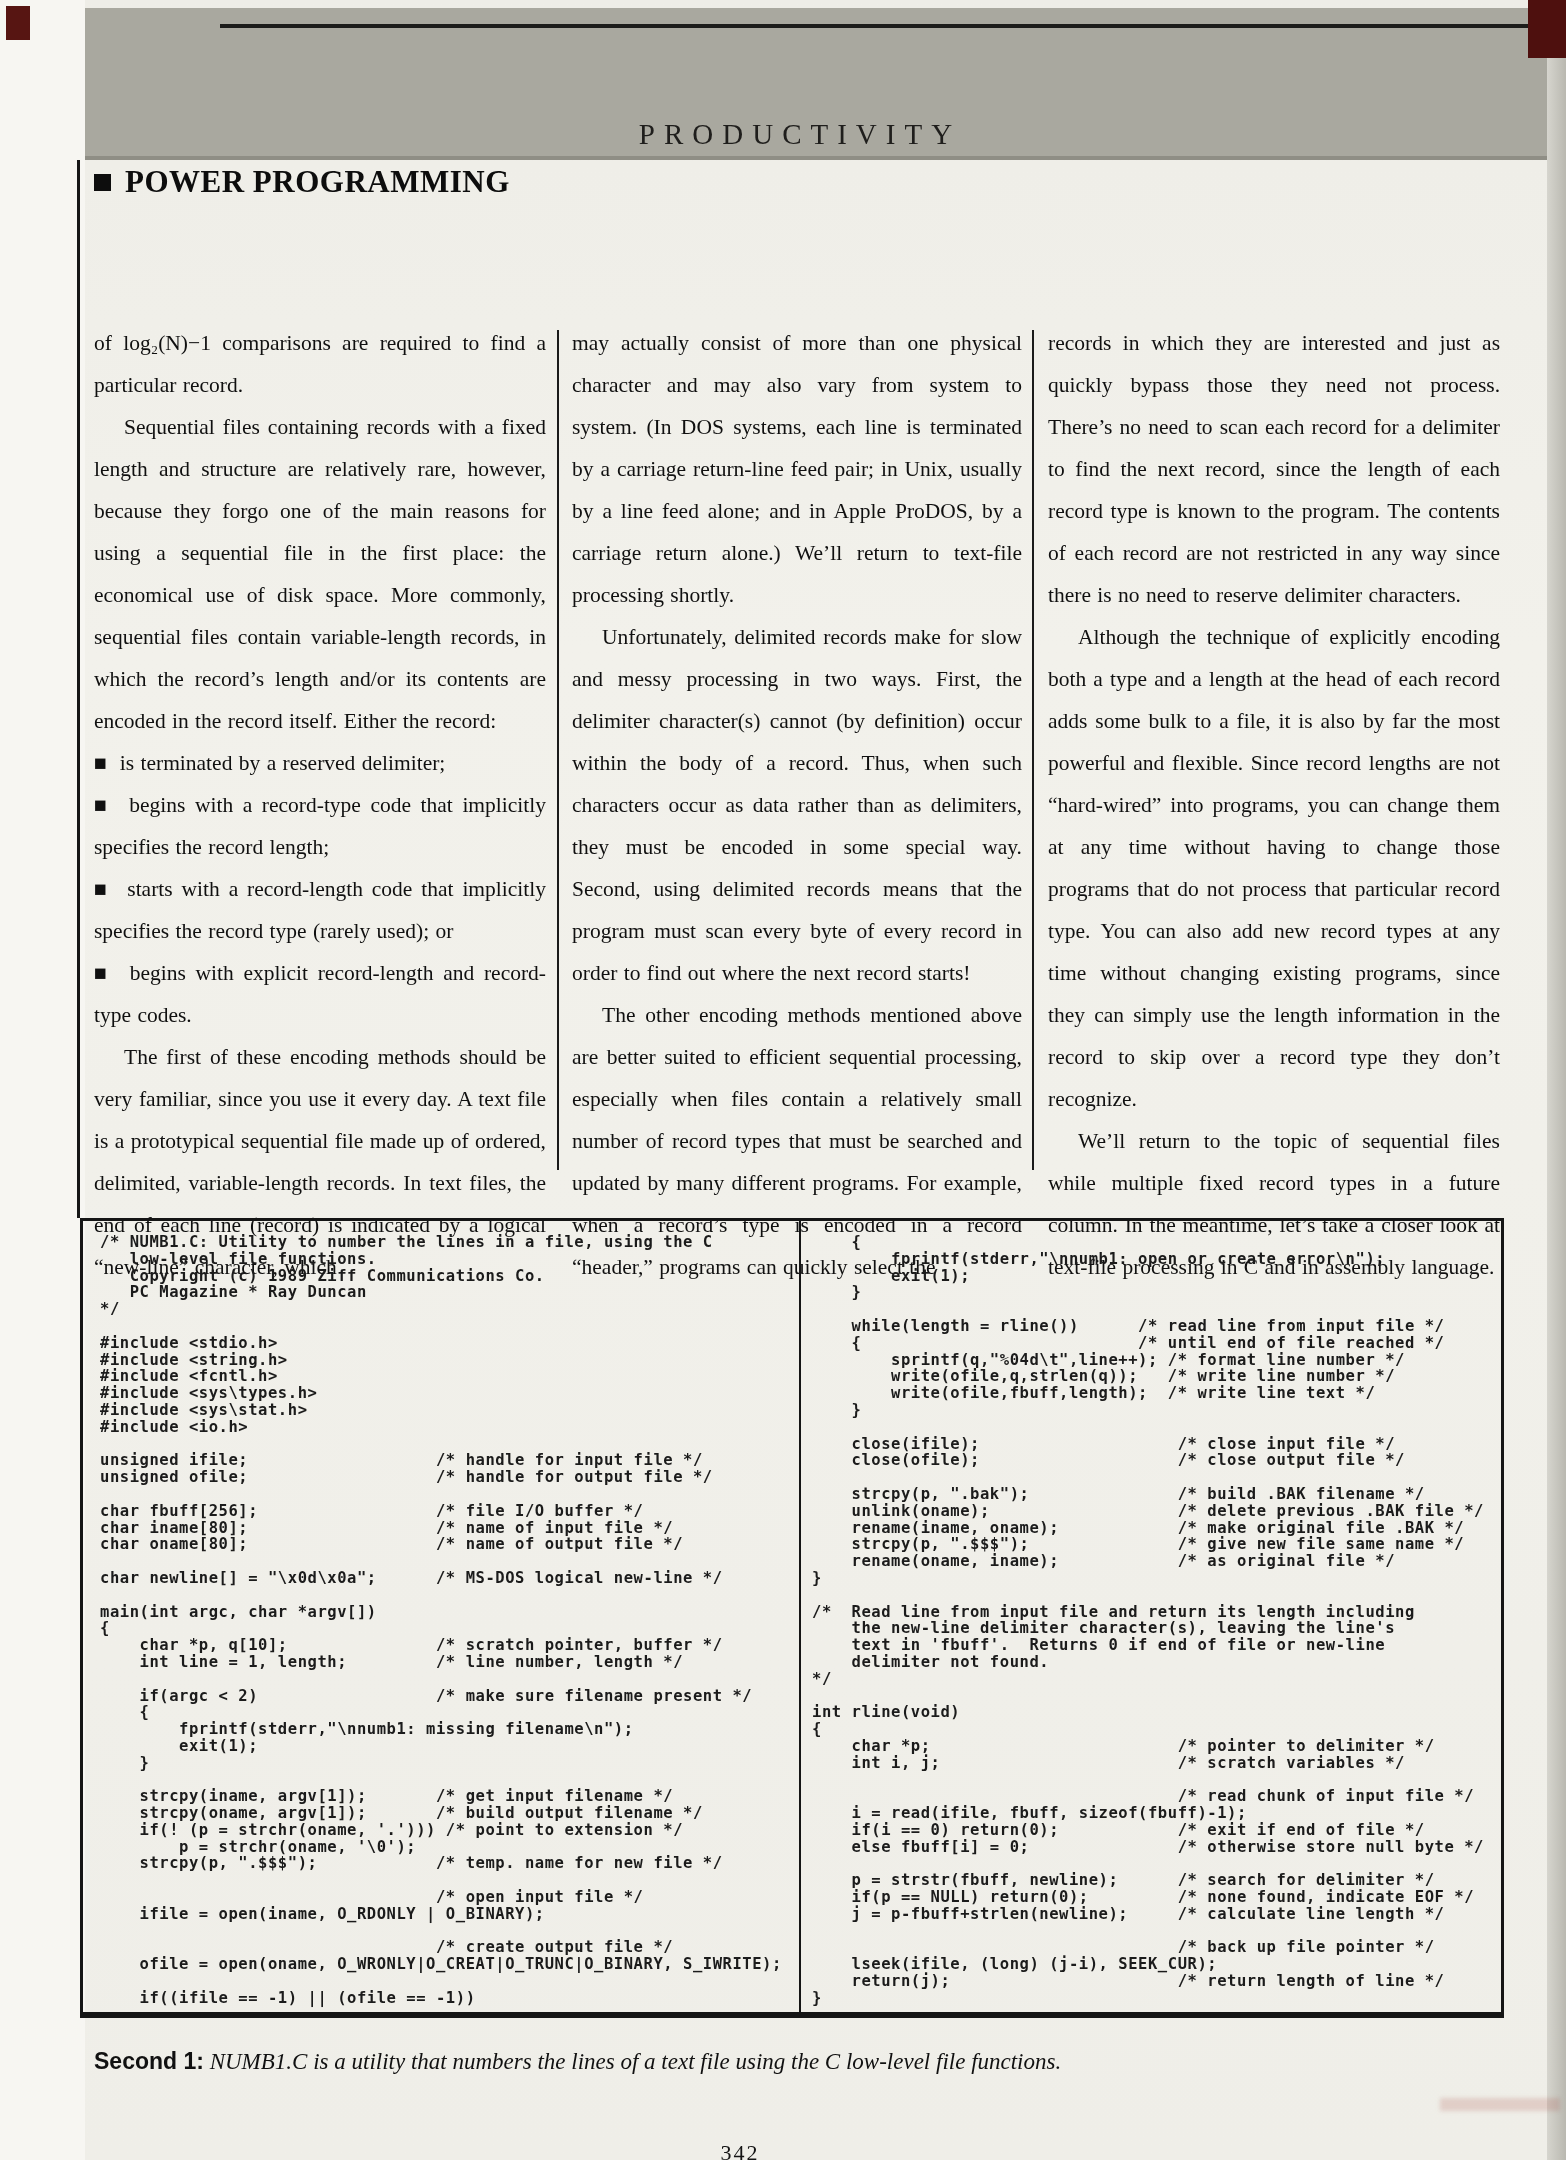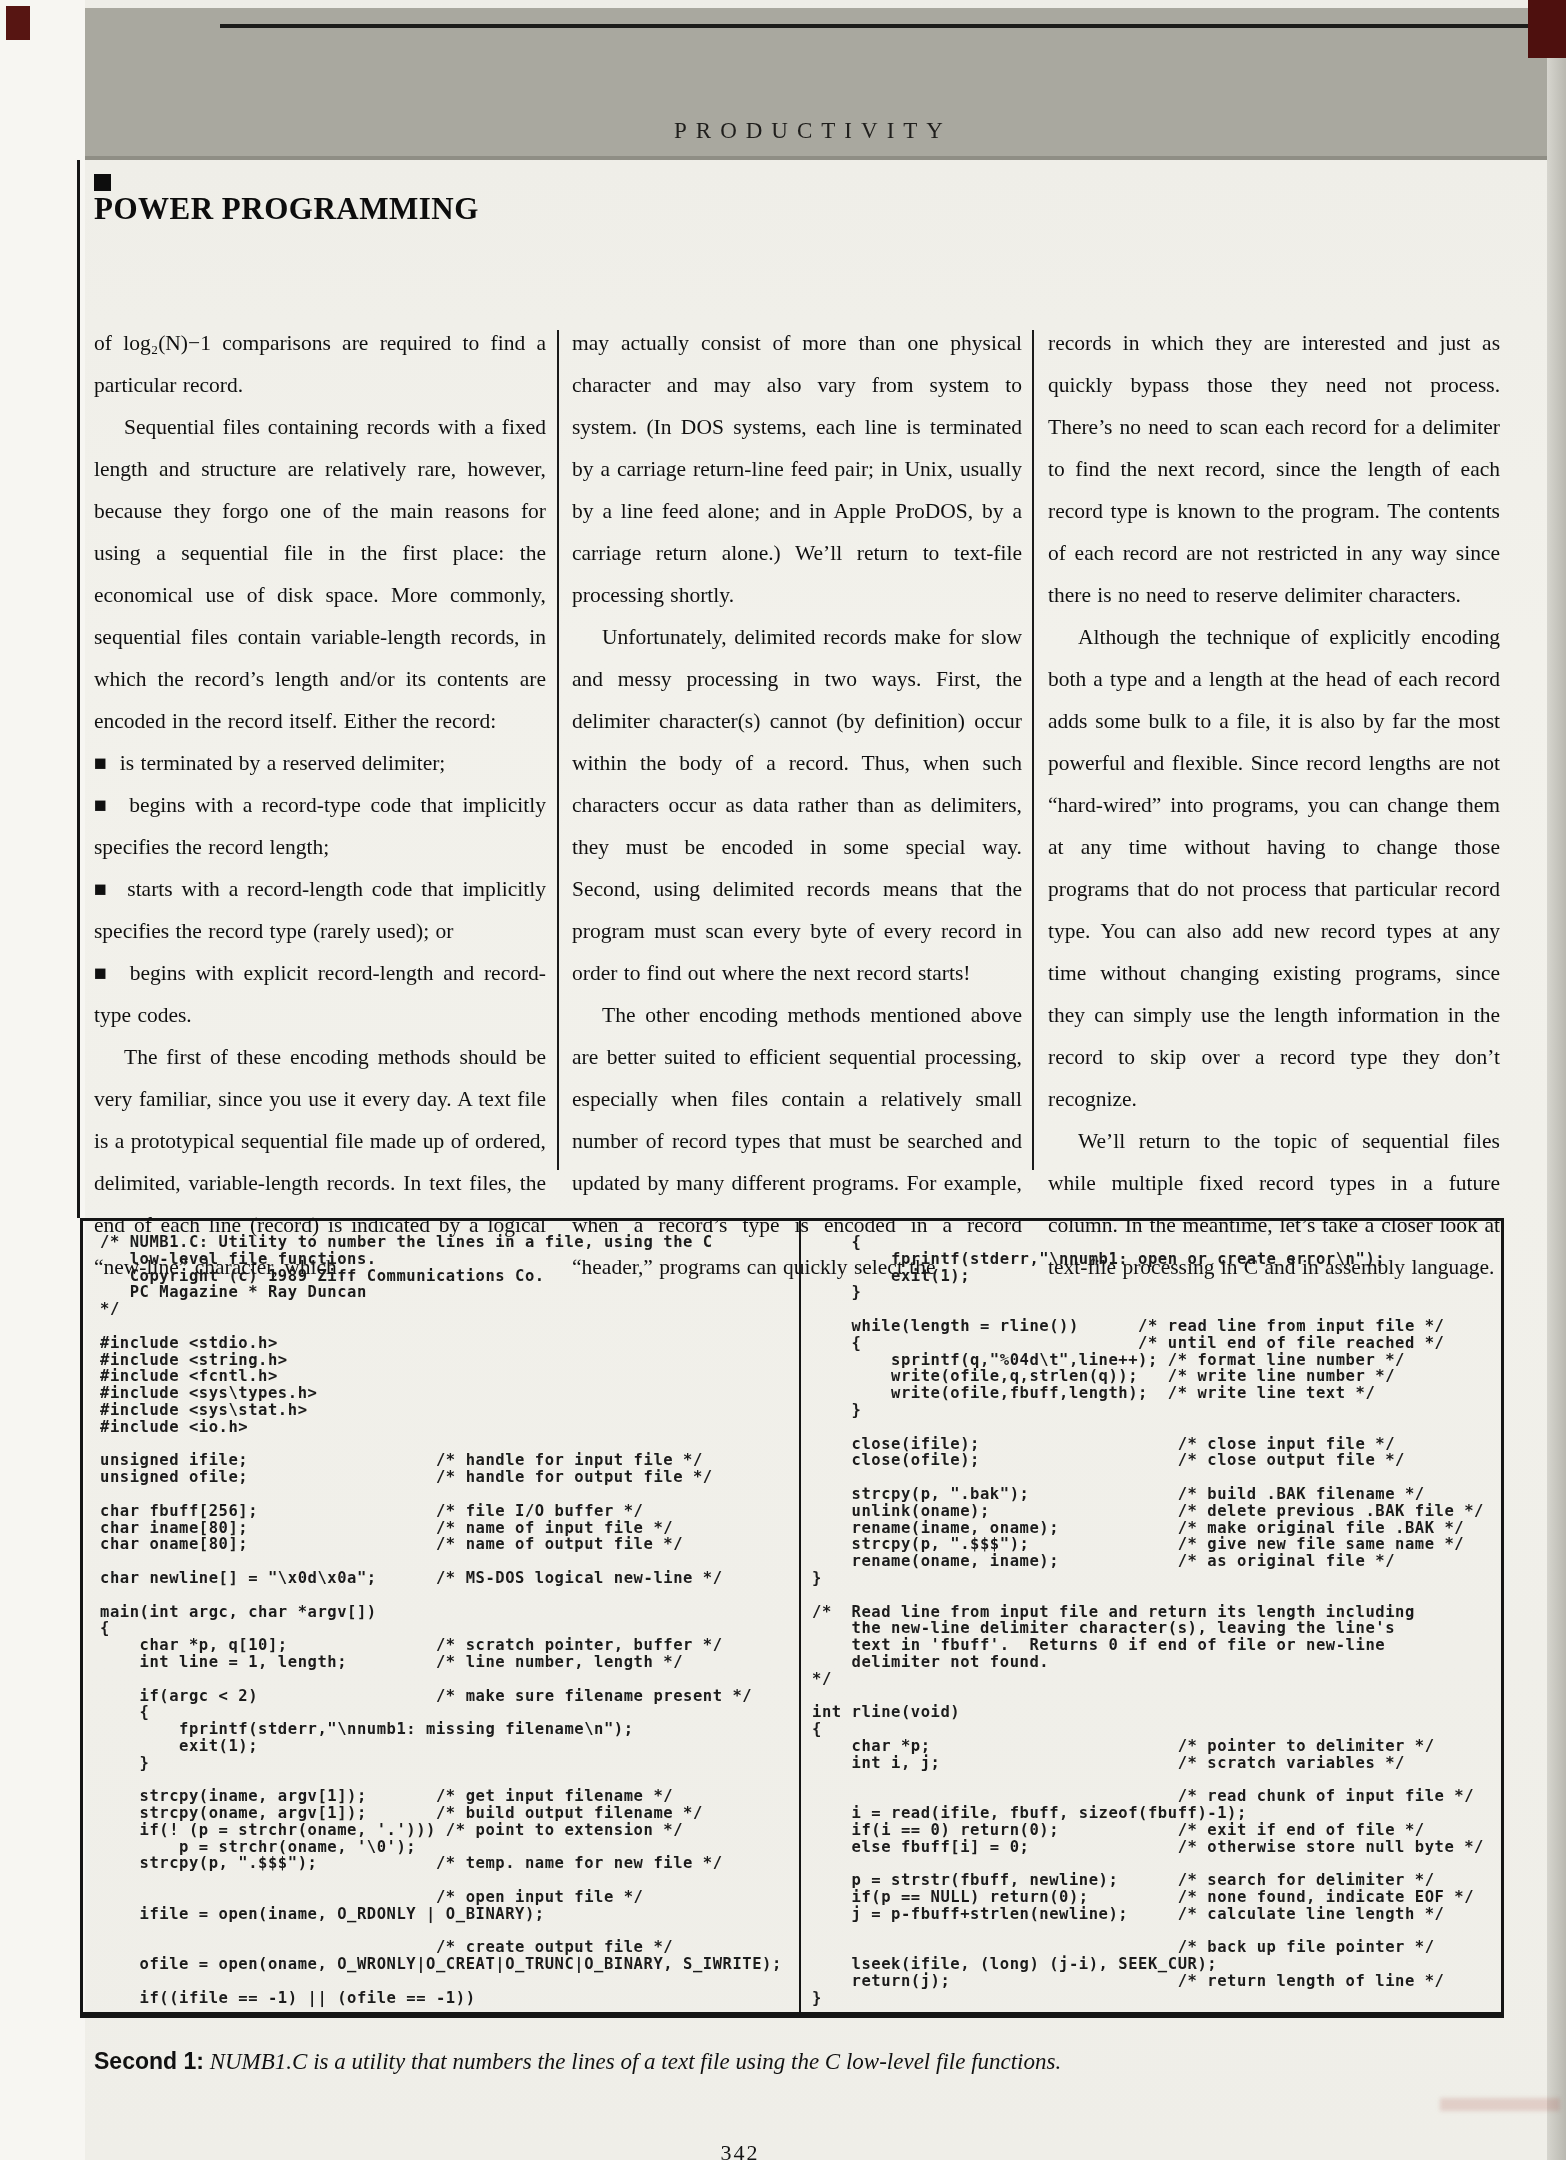--- a/index.html
+++ b/index.html
@@ -3,22 +3,22 @@
 <meta charset="utf-8">
 <style>
   html,body{margin:0;padding:0;background:#888;}
   .page{position:relative;width:1566px;height:2160px;background:linear-gradient(180deg,#eeede7,#f2f1eb 30%,#efeee8);overflow:hidden;font-family:"Liberation Serif","DejaVu Serif",serif;color:#111;}
   .left-margin{position:absolute;left:0;top:0;width:85px;height:2160px;background:#f7f6f2;}
   .right-edge{position:absolute;left:1547px;top:0;width:19px;height:2160px;background:linear-gradient(90deg,#d6d5ce,#b9b8b0);}
   .gray-band{position:absolute;left:85px;top:8px;width:1462px;height:148px;background:#a9a89f;border-bottom:4px solid #8f8e85;}
   .band-rule{position:absolute;left:220px;top:24px;width:1327px;height:4px;background:#1c1c1a;}
   .mark-tl{position:absolute;left:6px;top:6px;width:24px;height:34px;background:#571512;}
   .mark-tr{position:absolute;left:1528px;top:0;width:38px;height:58px;background:#4e100e;}
-  .section-label{position:absolute;left:513px;top:118px;width:600px;text-align:center;font-size:23px;letter-spacing:9px;color:#1f1e1c;}
-  .heading{position:absolute;left:94px;top:164px;display:flex;align-items:flex-start;flex-direction:column;}
+  .section-label{position:absolute;left:500px;top:118px;width:600px;text-align:center;font-size:29px;letter-spacing:9px;color:#1f1e1c;}
+  .heading{position:absolute;left:94px;top:164px;display:flex;align-items:flex-start;}
   .heading .sq{width:17px;height:17px;background:#0d0d0d;margin:10px 14px 0 0;}
   .heading .t{font-size:31px;font-weight:bold;letter-spacing:0.5px;color:#0d0d0d;white-space:nowrap;}
   .vrule{position:absolute;width:2px;background:#1a1a1a;}
   .vr-left{left:77px;top:160px;height:1058px;width:3px;background:#161616;}
   .vr-c1{left:557px;top:330px;height:840px;}
   .vr-c2{left:1032px;top:330px;height:840px;}
   .col{position:absolute;top:322px;font-size:21.5px;line-height:42px;text-align:justify;word-spacing:1px;color:#101010;}
   .col p{margin:0;}
   .col p.ind{text-indent:30px;}
   .c1{left:94px;width:452px;}

